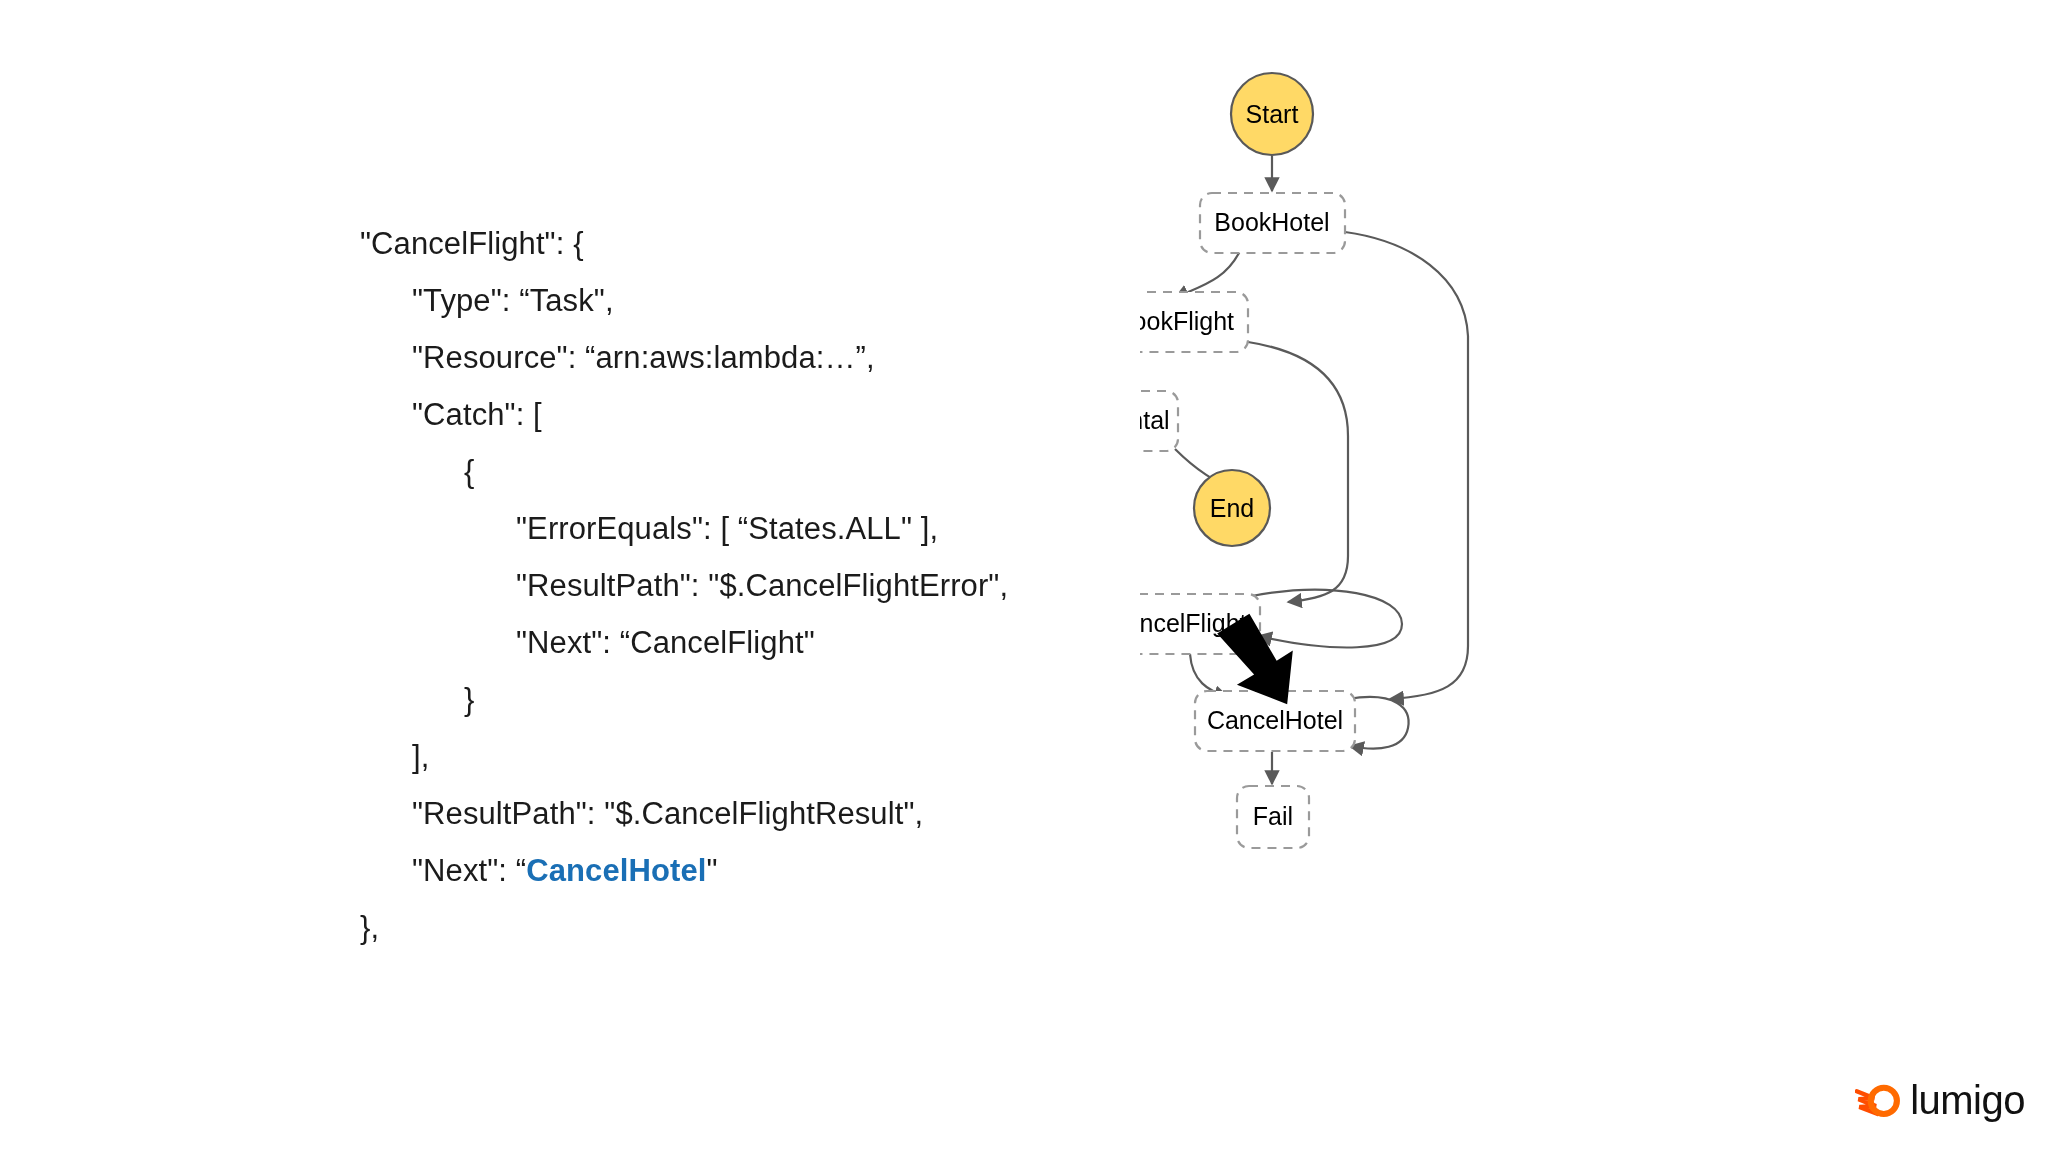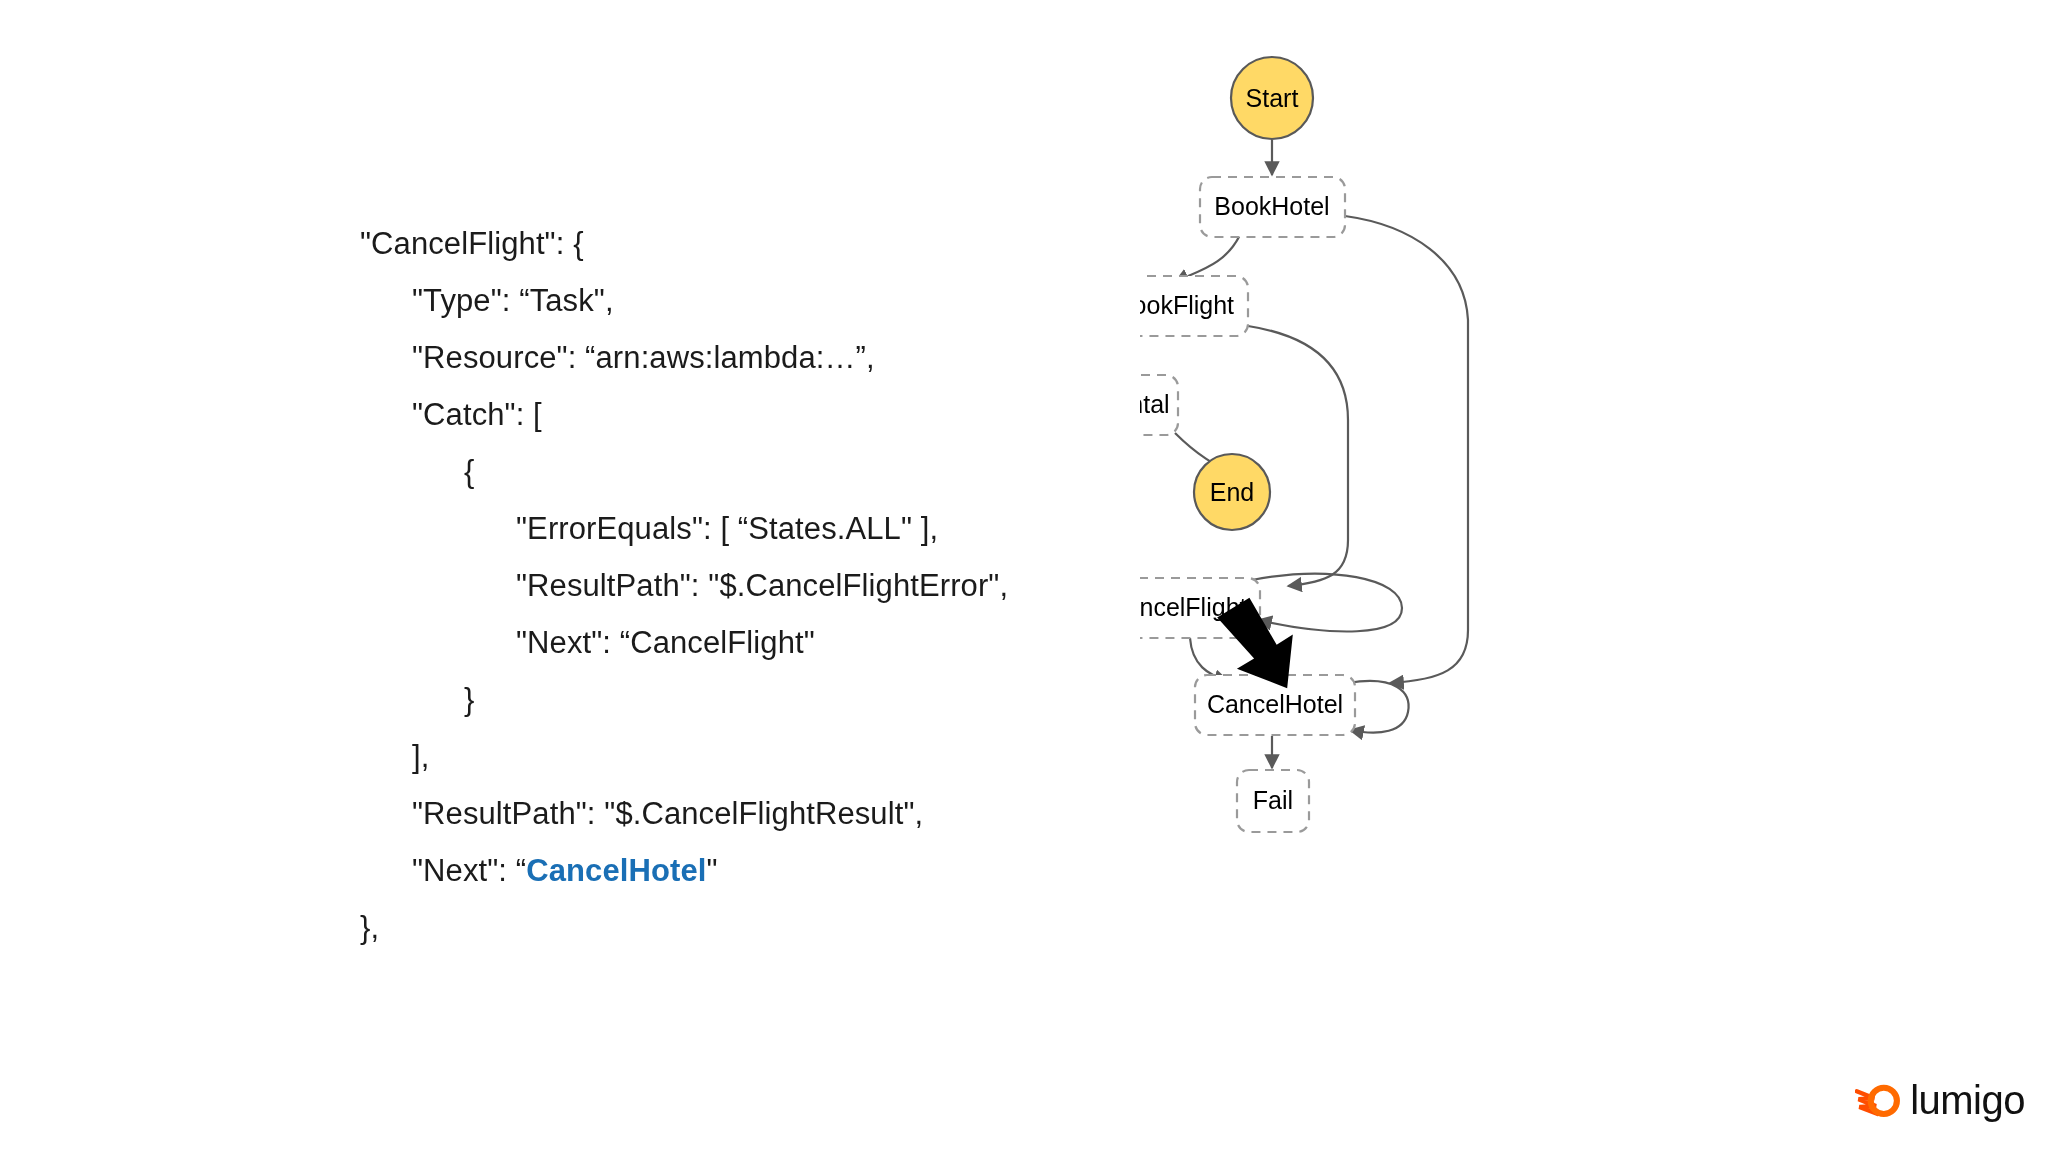--- a/index.html
+++ b/index.html
@@ -38,21 +38,21 @@
   }
   .ind-0 { padding-left: 0px; }
   .ind-1 { padding-left: 52px; }
   .ind-2 { padding-left: 104px; }
   .ind-3 { padding-left: 156px; }
 
   
   #diagram {
     position: absolute;
     left: 1140px;
-    top: 20px;
+    top: 36px;
     width: 890px;
     height: 1050px;
   }
   #diagram svg {
     display: block;
   }
   .node-label {
     font-family: "Liberation Sans", sans-serif;
     font-size: 25px;
     fill: #000000;

